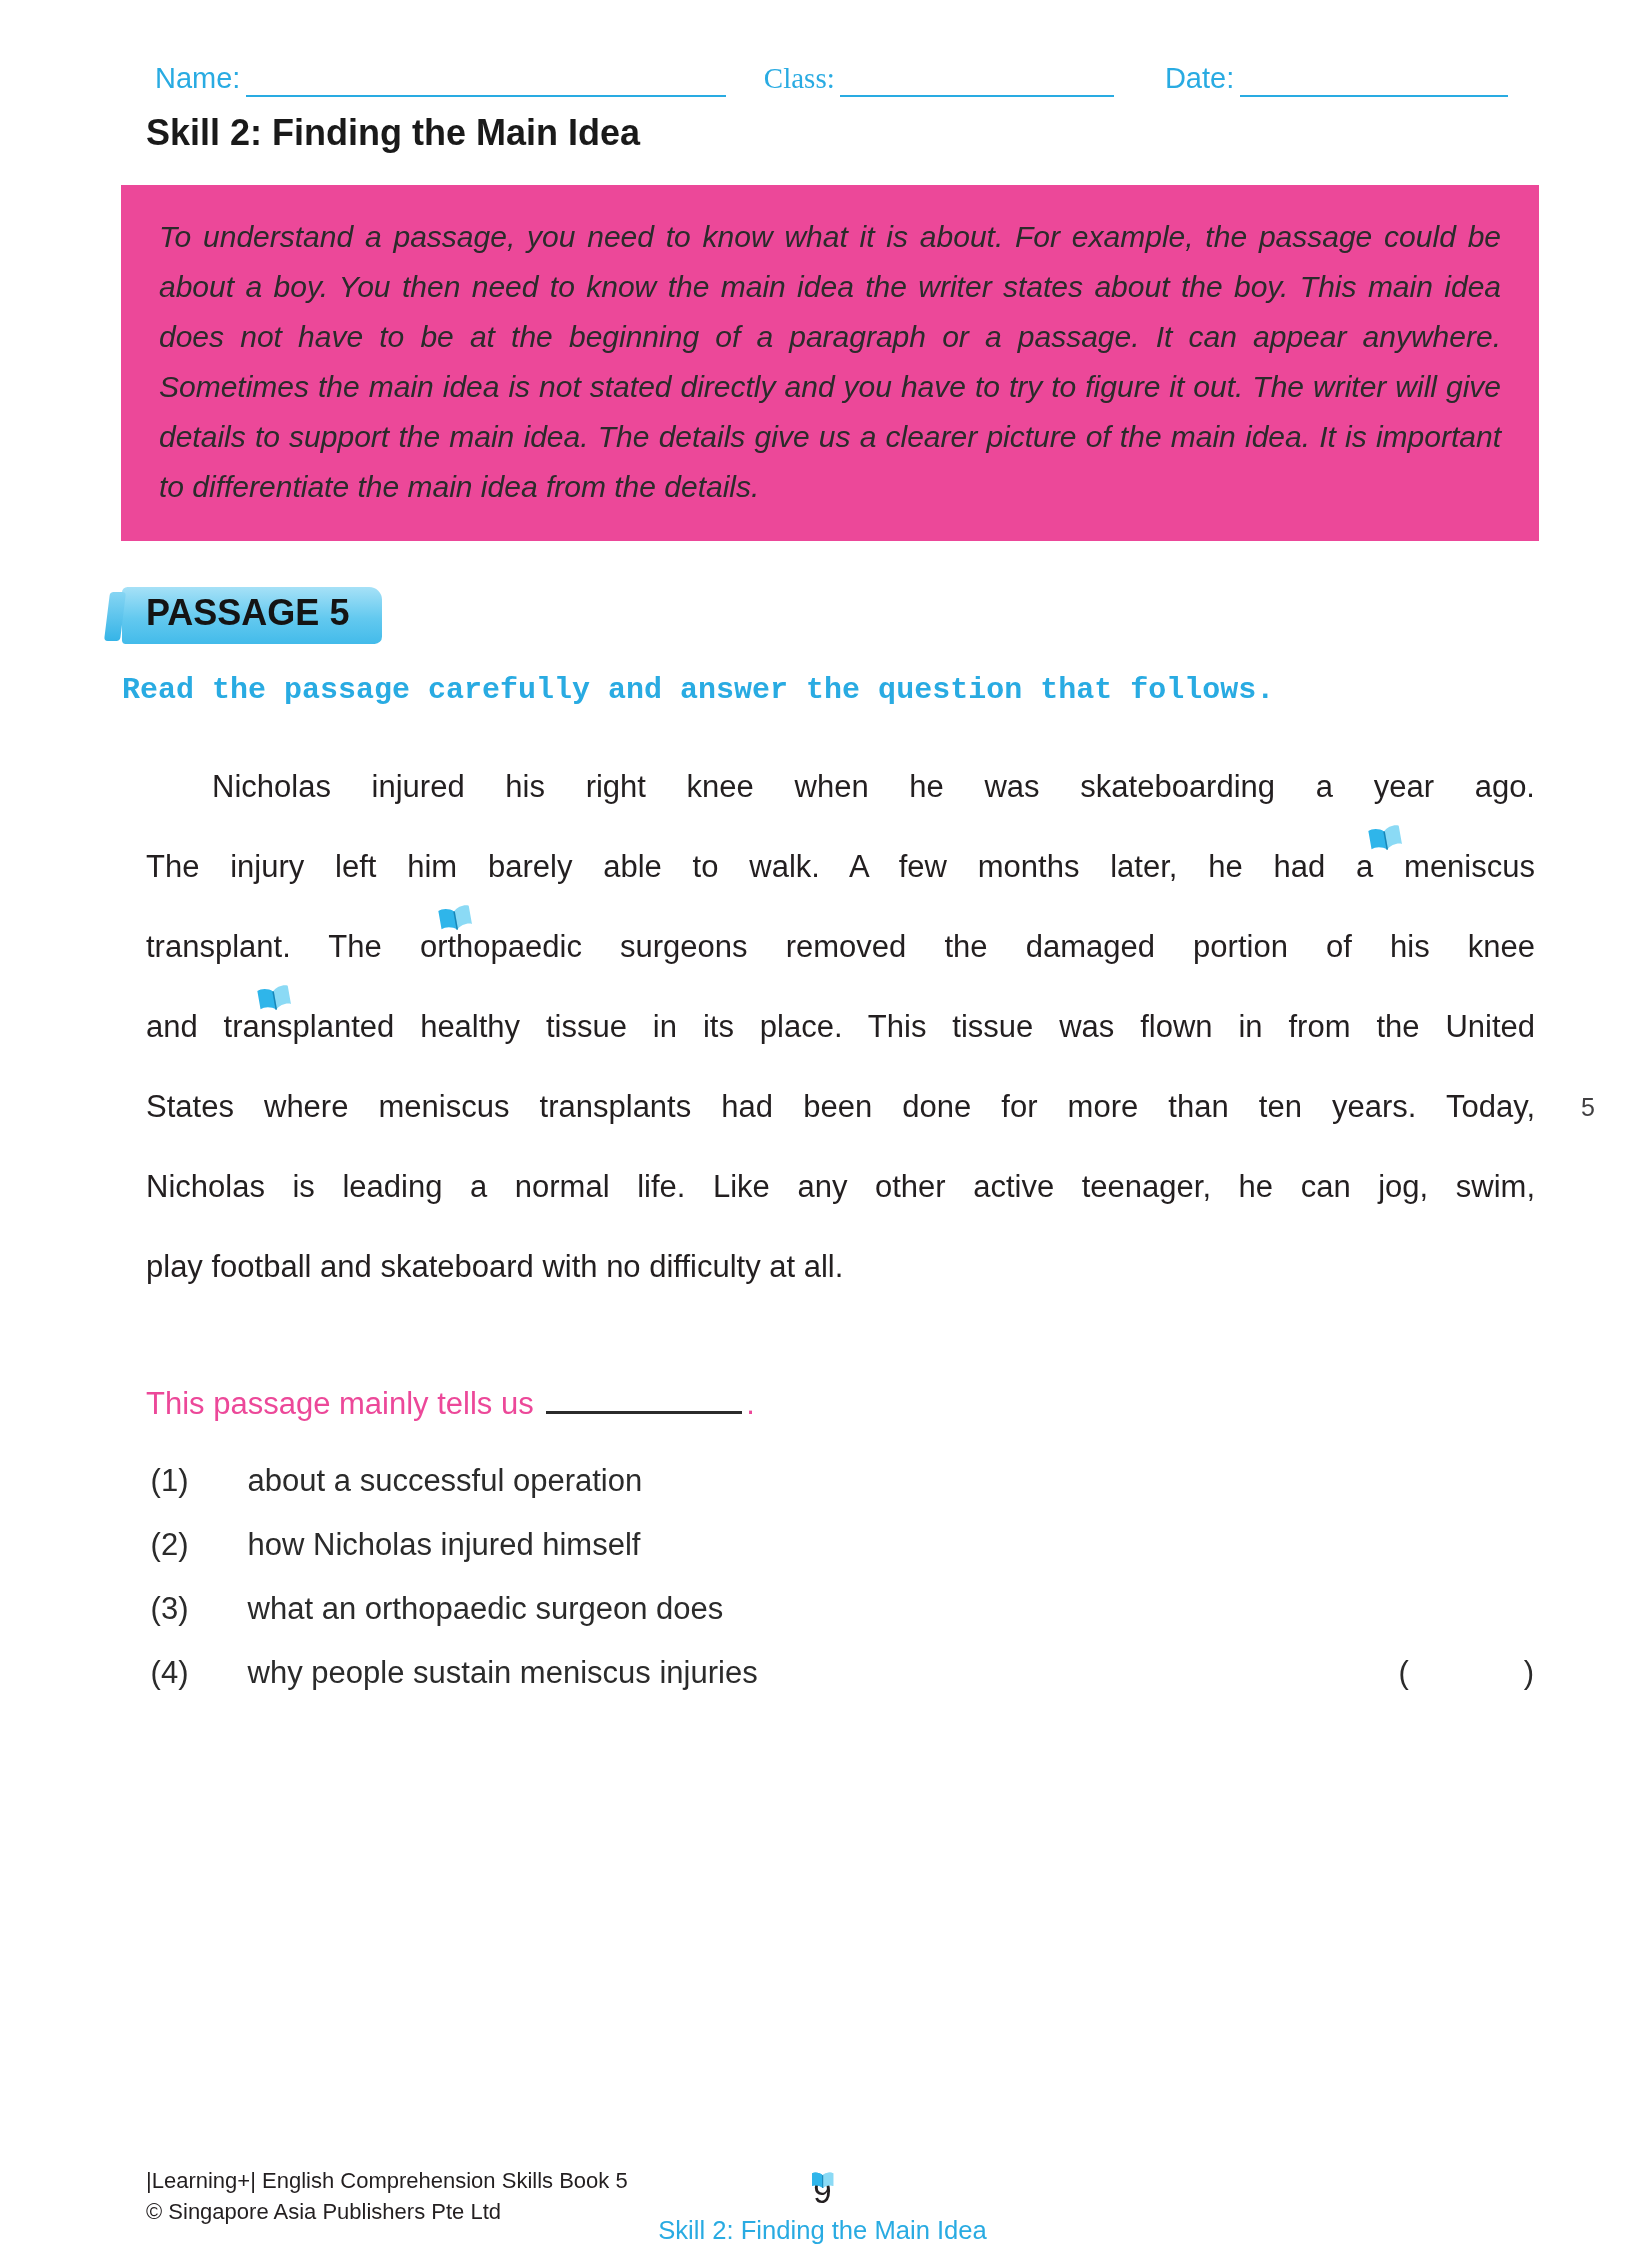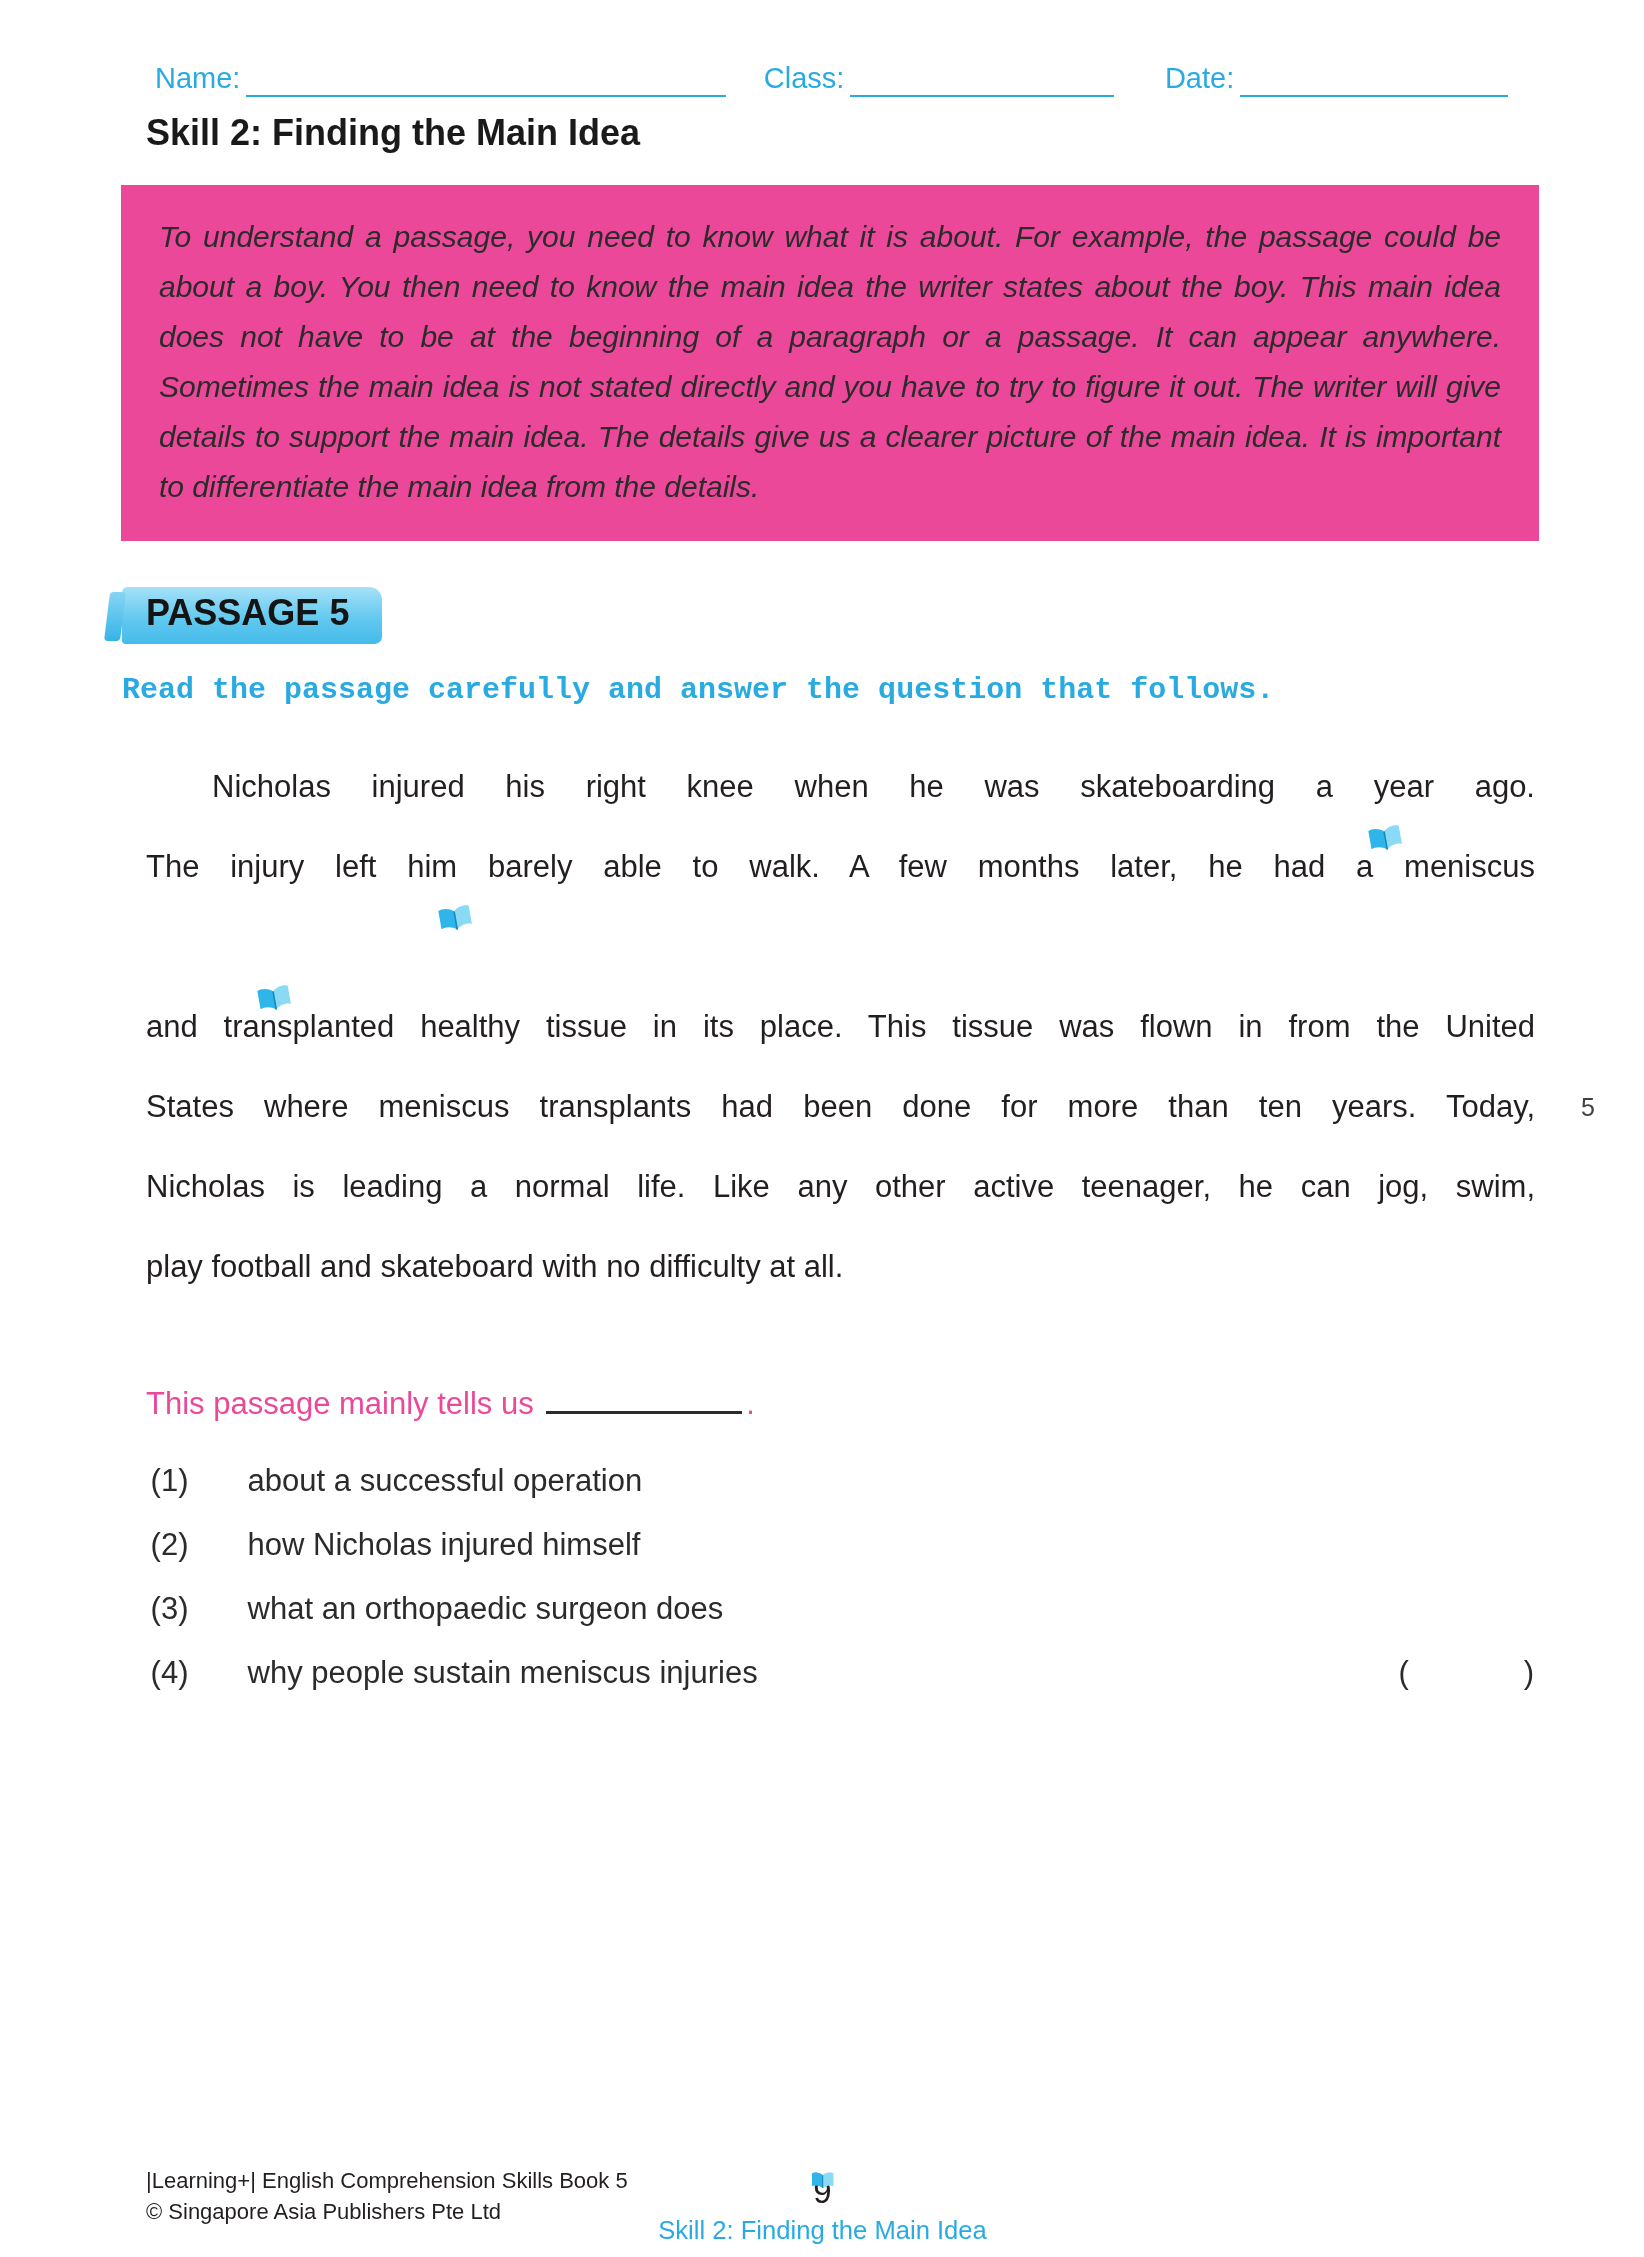--- a/index.html
+++ b/index.html
@@ -21,21 +21,21 @@
   }
   .field{ display:flex; align-items:flex-end; }
   .field .label{
     color:#29ABE2; font-size:29px; line-height:37px; white-space:nowrap;
   }
   .field .line{
     border-bottom:2.7px solid #29ABE2; height:33px; margin-left:5.5px;
   }
   .field-name{ width:574px; }
   .field-name .line{ flex:1; }
-  .field-class{ width:352px; margin-left:38px; }
+  .field-class{ width:352px; margin-left:38px;font-family:Liberation Serif, serif; }
   .field-class .line{ flex:1; }
   .field-date{ width:345px; margin-left:51px; }
   .field-date .line{ flex:1; }
 
   
   .title{
     margin:14.6px 0 0 146px;
     font-size:36px; font-weight:bold; color:#1a1a1a;
   }
 
@@ -186,20 +186,21 @@
       <span class="ptext">The injury left him barely able to walk. A few months later, he had a meniscus</span>
     </div>
     <div class="pline">
       <span class="book-icon-wrap icon-orthopaedic">
         <svg class="book-svg" viewBox="0 0 34 28" aria-hidden="true">
           <path d="M17 6 C13 2 6 1 2 3 L2 21 C6 19 13 20 17 24 Z" fill="#2FB5EA"></path>
           <path d="M17 6 C21 2 28 1 32 3 L32 21 C28 19 21 20 17 24 Z" fill="#8BDAF5"></path>
           <path d="M17 6 L17 24" stroke="#1786B8" stroke-width="1.5" fill="none"></path>
         </svg>
       </span>
+      <span class="ptext">transplant. The orthopaedic surgeons removed the damaged portion of his knee</span>
     </div>
     <div class="pline">
       <span class="book-icon-wrap icon-transplanted">
         <svg class="book-svg" viewBox="0 0 34 28" aria-hidden="true">
           <path d="M17 6 C13 2 6 1 2 3 L2 21 C6 19 13 20 17 24 Z" fill="#2FB5EA"></path>
           <path d="M17 6 C21 2 28 1 32 3 L32 21 C28 19 21 20 17 24 Z" fill="#8BDAF5"></path>
           <path d="M17 6 L17 24" stroke="#1786B8" stroke-width="1.5" fill="none"></path>
         </svg>
       </span>
       <span class="ptext">and transplanted healthy tissue in its place. This tissue was flown in from the United</span>

